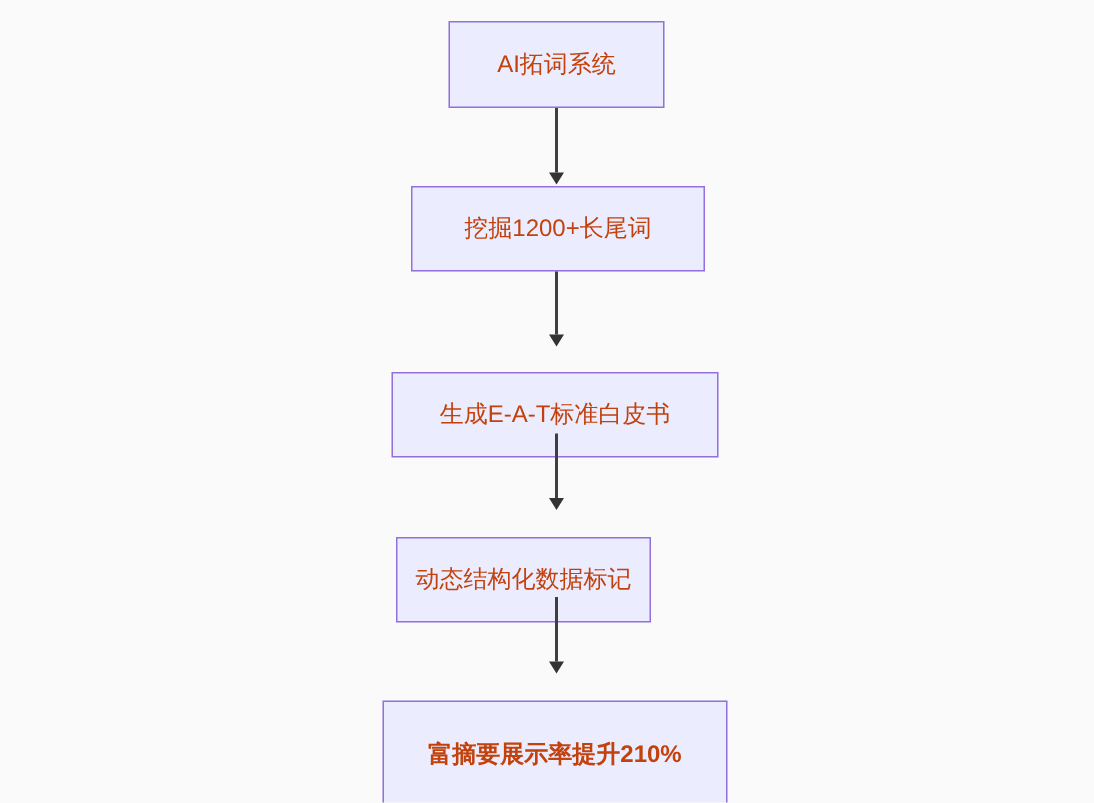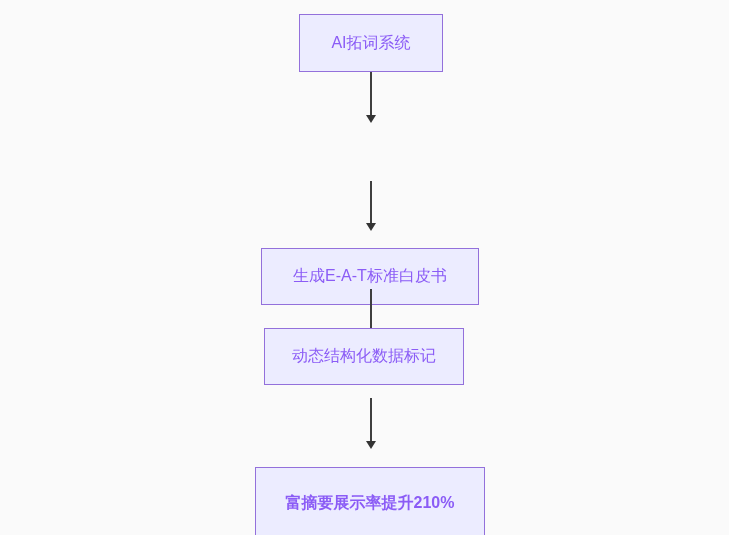--- a/index.html
+++ b/index.html
@@ -14,21 +14,21 @@
   .canvas {
     position: relative;
     width: 729px;
     height: 535px;
   }
   .node {
     position: absolute;
     box-sizing: border-box;
     background: #ECECFF;
     border: 1px solid #9370DB;
-    color: #8b5cf6;
+    color: #c2410c;
     font-size: 16px;
     display: flex;
     align-items: center;
     justify-content: center;
     text-align: center;
     white-space: nowrap;
   }
   .edge {
     position: absolute;
     width: 10px;
@@ -45,40 +45,41 @@
     width: 0;
     height: 0;
     border-left: 5px solid transparent;
     border-right: 5px solid transparent;
     border-top: 8px solid #333333;
   }
   
   #node-0 { left: 299px; top: 14px;  width: 144px; height: 58px; }
   #node-1 { left: 274px; top: 124px; width: 196px; height: 57px; }
   #node-2 { left: 261px; top: 248px; width: 218px; height: 57px; }
-  #node-3 { left: 264px; top: 328px; width: 200px; height: 57px; }
+  #node-3 { left: 264px; top: 358px; width: 170px; height: 57px; }
   #node-4 { left: 255px; top: 467px; width: 230px; height: 73px; font-weight: bold; }
   
   #edge-0 { left: 366px; top: 72px;  height: 51px; }
   #edge-1 { left: 366px; top: 181px; height: 50px; }
   #edge-2 { left: 366px; top: 289px; height: 51px; }
   #edge-3 { left: 366px; top: 398px; height: 51px; }
 </style>
 </head>
 <body>
 
 <div class="canvas">
 
   <div id="node-0" class="node">AI拓词系统</div>
 
   <div id="edge-0" class="edge">
     <div class="edge-line"></div>
     <div class="edge-head"></div>
   </div>
 
+  <div id="node-1" class="node">挖掘1200+长尾词</div>
 
   <div id="edge-1" class="edge">
     <div class="edge-line"></div>
     <div class="edge-head"></div>
   </div>
 
   <div id="node-2" class="node">生成E-A-T标准白皮书</div>
 
   <div id="edge-2" class="edge">
     <div class="edge-line"></div>

